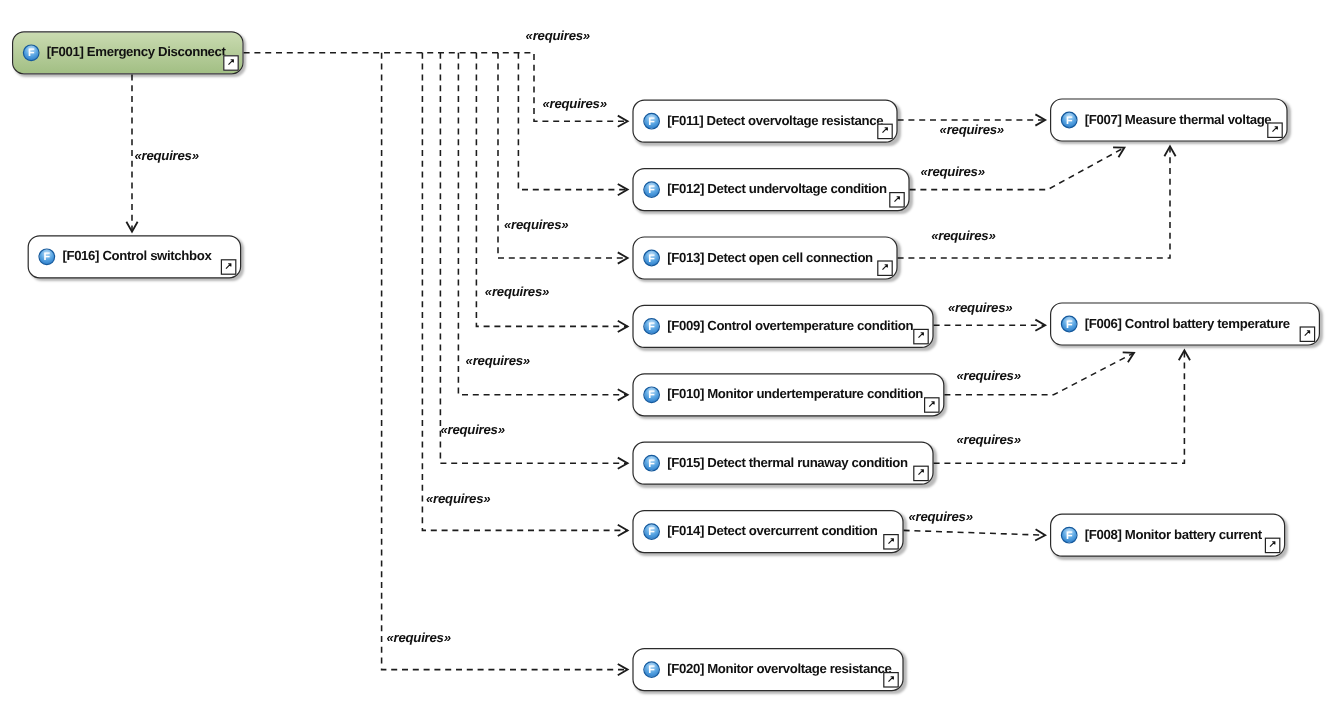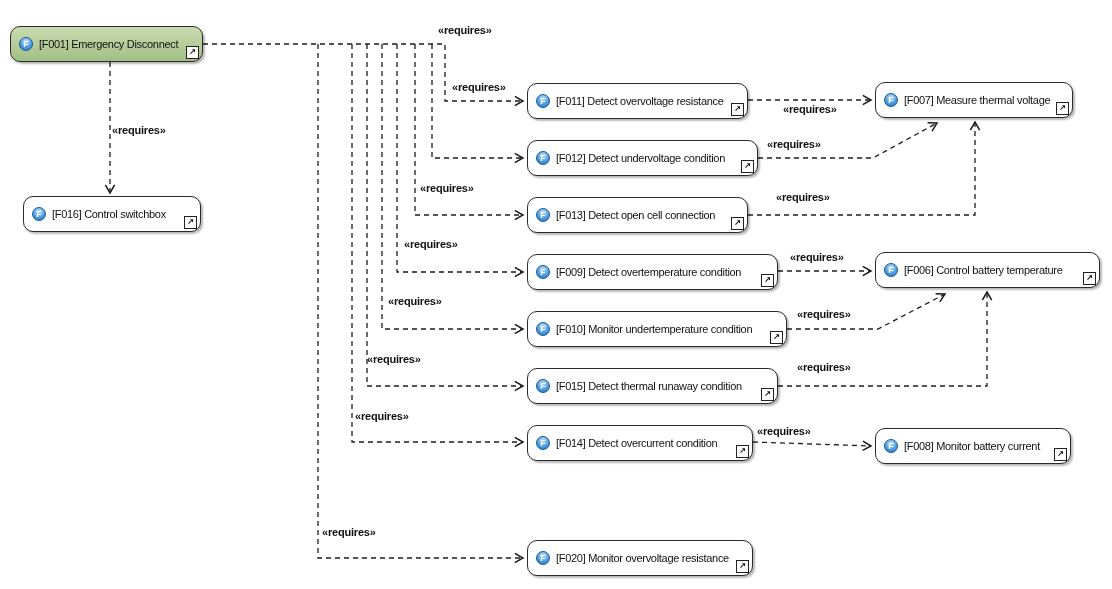--- a/index.html
+++ b/index.html
@@ -7,26 +7,26 @@
           font-family:"Liberation Sans",sans-serif;}
   #wires{position:absolute;left:0;top:0;width:1112px;height:589px;}
   .node{position:absolute;height:36px;box-sizing:border-box;border:1.4px solid #2b2b2b;
         border-radius:10px;background:#ffffff;display:flex;align-items:center;
         padding:0 10px 0 8px;gap:6px;box-shadow:2px 2px 2px rgba(0,0,0,0.28);}
   .node.green{background:linear-gradient(#cadbb1,#a2bf84);}
   .ficon{width:14px;height:14px;min-width:14px;border-radius:50%;
          background:radial-gradient(circle at 50% 28%, #c3e1f8 0%, #5aa6e3 48%, #1e6fc0 100%);
          border:1px solid #15599c;color:#fff;font-size:9px;font-weight:700;line-height:13px;
          text-align:center;box-sizing:border-box;}
-  .nlabel{font-size:11px;font-weight:400;letter-spacing:-0.3px;color:#111;white-space:nowrap;}
+  .nlabel{font-size:11px;font-weight:700;letter-spacing:-0.3px;color:#111;white-space:nowrap;}
   .jump{position:absolute;right:3px;bottom:2px;width:11px;height:11px;background:#fff;
         border:1px solid #222;font-size:8px;font-weight:700;line-height:10px;text-align:center;
         color:#111;cursor:pointer;}
   .elabel{position:absolute;font-size:11px;font-weight:700;letter-spacing:-0.2px;color:#111;
-          white-space:nowrap;}
+          white-space:nowrap;font-style:italic;}
 </style>
 </head>
 <body>
 
 <div id="canvas">
 
   <svg id="wires">
     <defs>
       <marker id="arr" viewBox="0 0 10 10" refX="8" refY="5" markerWidth="9" markerHeight="9" orient="auto-start-reverse">
         <path d="M1,1 L8,5 L1,9" fill="none" stroke="#1c1c1c" stroke-width="1.3"></path>
@@ -94,21 +94,21 @@
   </div>
 
   <div class="node" style="left:527px;top:197px;width:221px">
     <span class="ficon">F</span>
     <span class="nlabel">[F013] Detect open cell connection</span>
     <span class="jump">↗</span>
   </div>
 
   <div class="node" style="left:527px;top:254px;width:251px">
     <span class="ficon">F</span>
-    <span class="nlabel">[F009] Detect overtemperature condition</span>
+    <span class="nlabel">[F009] Control overtemperature condition</span>
     <span class="jump">↗</span>
   </div>
 
   <div class="node" style="left:527px;top:311px;width:260px">
     <span class="ficon">F</span>
     <span class="nlabel">[F010] Monitor undertemperature condition</span>
     <span class="jump">↗</span>
   </div>
 
   <div class="node" style="left:527px;top:368px;width:251px">

